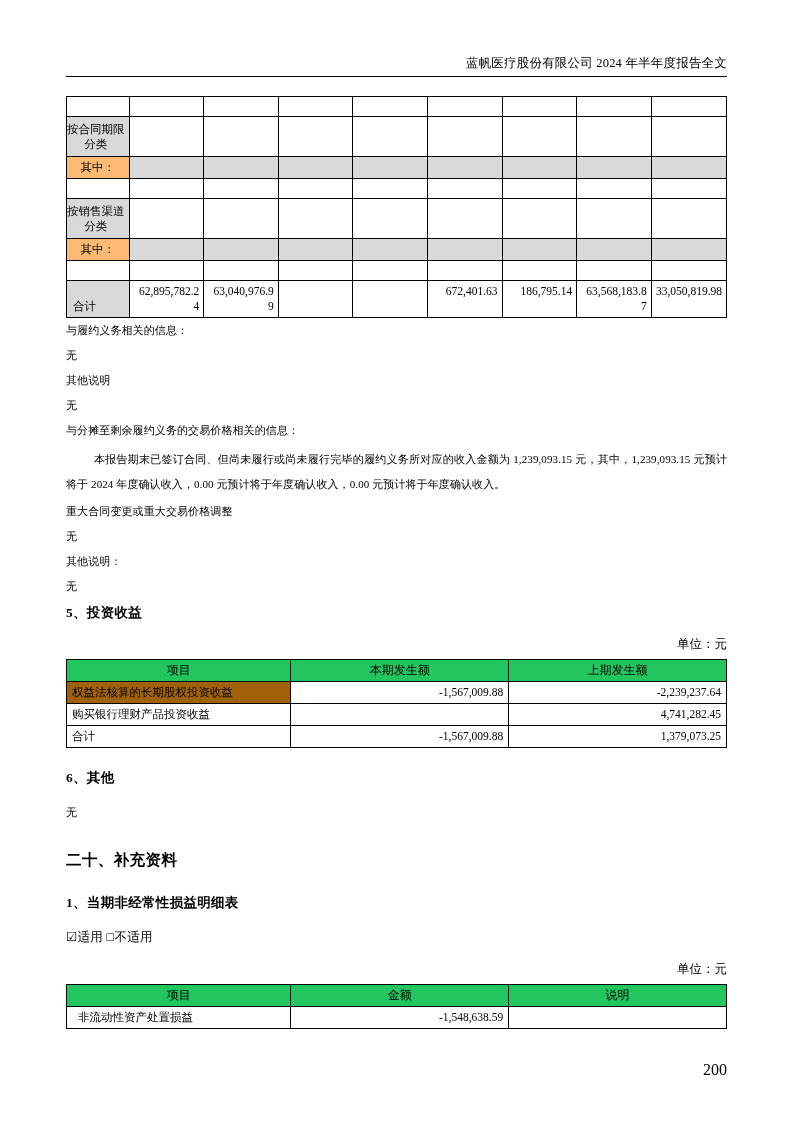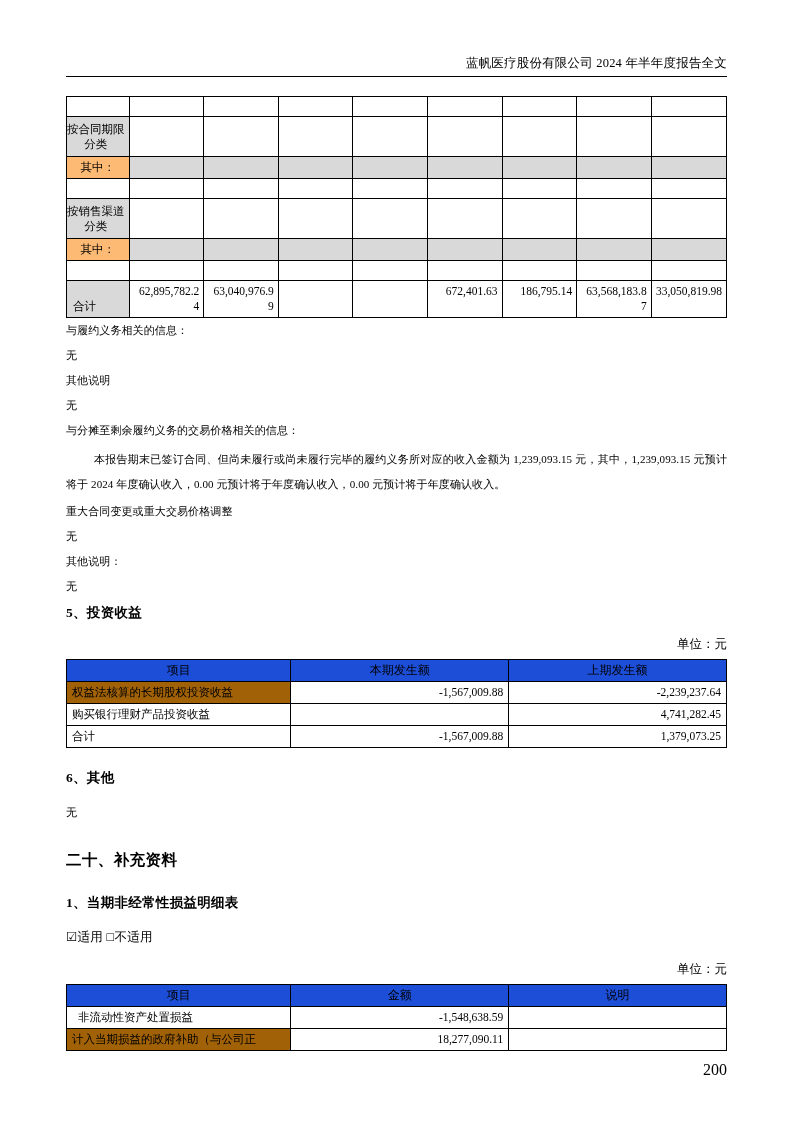--- a/index.html
+++ b/index.html
@@ -140,21 +140,21 @@
     vertical-align: bottom;
   }
   .tbl-rev .num {
     text-align: right;
     vertical-align: top;
     font-size: 11.5px;
   }
 
   
   .tbl3 td { height: 21px; }
-  .tbl3 .hdr { background: #1d4ed8; text-align: center; font-size: 12px; }
+  .tbl3 .hdr { background: #22c55e; text-align: center; font-size: 12px; }
   .tbl3 .rowlabel { background: #a16207; text-align: left; padding-left: 5px; }
   .tbl3 .amount { text-align: right; padding-right: 5px; }
   .tbl3 .note { text-align: left; }
 
   
   .clip-wrap {
     overflow: hidden;
     height: 29px;
   }
 
@@ -349,25 +349,20 @@
             <th class="hdr">金额</th>
             <th class="hdr">说明</th>
           </tr>
         </thead>
         <tbody>
           <tr>
             <td class="t-left" style="padding-left:11px">非流动性资产处置损益</td>
             <td class="amount">-1,548,638.59</td>
             <td class="note"></td>
           </tr>
-          <tr>
-            <td class="rowlabel">计入当期损益的政府补助（与公司正</td>
-            <td class="amount">18,277,090.11</td>
-            <td class="note"></td>
-          </tr>
         </tbody>
       </table>
     </div>
 
   </div>
 
   <div class="page-num">200</div>
 
 </div>
 

